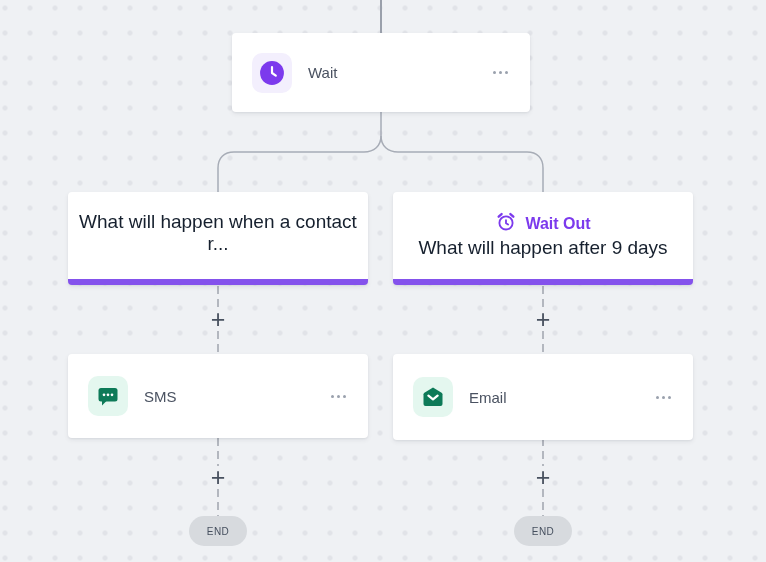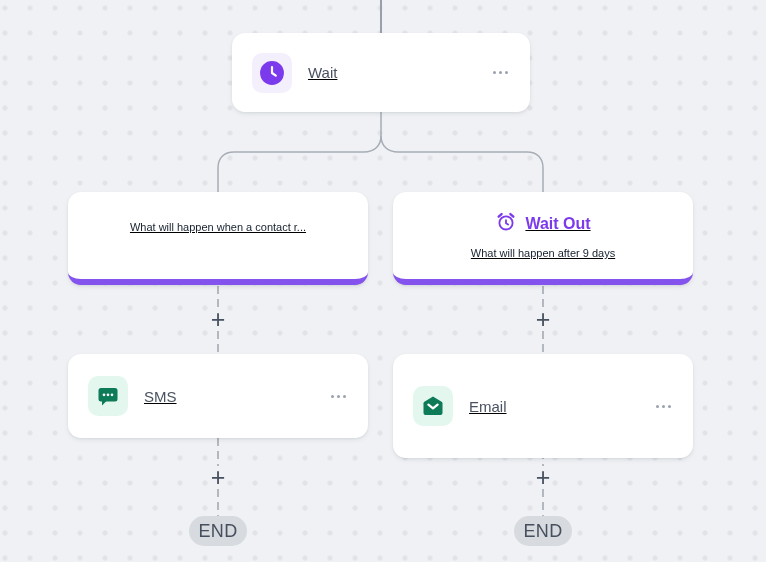--- a/index.html
+++ b/index.html
@@ -5,51 +5,50 @@
   html,body{margin:0;padding:0;background:#fff;}
   .canvas{
     position:relative;width:766px;height:562px;overflow:hidden;
     background-color:#eff1f4;
     background-image:radial-gradient(circle,#e1e3e8 2.4px,transparent 2.6px);
     background-size:25px 25px;background-position:-7.5px -4.5px;
     font-family:"Liberation Sans",sans-serif;
   }
   .connectors{position:absolute;left:0;top:0;}
   .card{
-    position:absolute;background:#fff;border-radius:13px;
+    position:absolute;background:#fff;border-radius:4px;
     box-shadow:0 2px 5px rgba(16,24,40,.07),0 1px 2px rgba(16,24,40,.05);
     box-sizing:border-box;
-    text-decoration:underline;
   }
   .simple{display:flex;align-items:center;gap:16px;padding:0 20px;cursor:pointer;}
   .wait-card{left:232px;top:33px;width:298px;height:79px;}
   .sms-card{left:68px;top:354px;width:300px;height:84px;}
-  .email-card{left:393px;top:354px;width:300px;height:104px;align-items:center;}
+  .email-card{left:393px;top:354px;width:300px;height:86px;align-items:center;}
   .icon-tile{width:40px;height:40px;border-radius:10px;display:flex;align-items:center;justify-content:center;flex:0 0 auto;}
   .tile-purple{background:#f3effd;}
   .tile-mint{background:#e4f7ef;}
   .node-label{font-size:15px;color:#4a5261;flex:1;}
   .menu-dots{display:flex;gap:3px;align-items:center;cursor:pointer;padding:6px 2px;}
   .menu-dots i{width:3px;height:3px;border-radius:50%;background:#9aa1ad;display:block;}
   .branch{
     left:68px;top:192px;width:300px;height:93px;text-align:center;padding-top:19px;
     border-bottom:6px solid #8452ec;cursor:pointer;
   }
   .branch.right{left:393px;}
   .branch-title{display:flex;align-items:center;justify-content:center;gap:8px;color:#7c3aed;font-weight:bold;font-size:16px;}
-  .branch-desc{margin-top:10px;font-size:11px;color:#16202e;}
+  .branch-desc{font-size:19px;color:#16202e;}
   .plus-btn{
     position:absolute;transform:translate(-50%,-50%);width:26px;height:26px;
     display:flex;align-items:center;justify-content:center;
     font-size:25px;font-weight:400;color:#48515f;cursor:pointer;line-height:1;user-select:none;
   }
   .end-pill{
     position:absolute;transform:translateX(-50%);top:516px;width:58px;height:30px;
     background:#d7dade;border-radius:15px;display:flex;align-items:center;justify-content:center;
-    font-size:18px;color:#454f5e;letter-spacing:.4px;
+    font-size:10px;color:#454f5e;letter-spacing:.4px;
   }
 </style>
 </head>
 <body>
 
 <div class="canvas">
 
   <svg class="connectors" width="766" height="562" viewBox="0 0 766 562">
 
     <path d="M381 0 L381 33" stroke="#9aa0ab" stroke-width="2" fill="none"></path>

